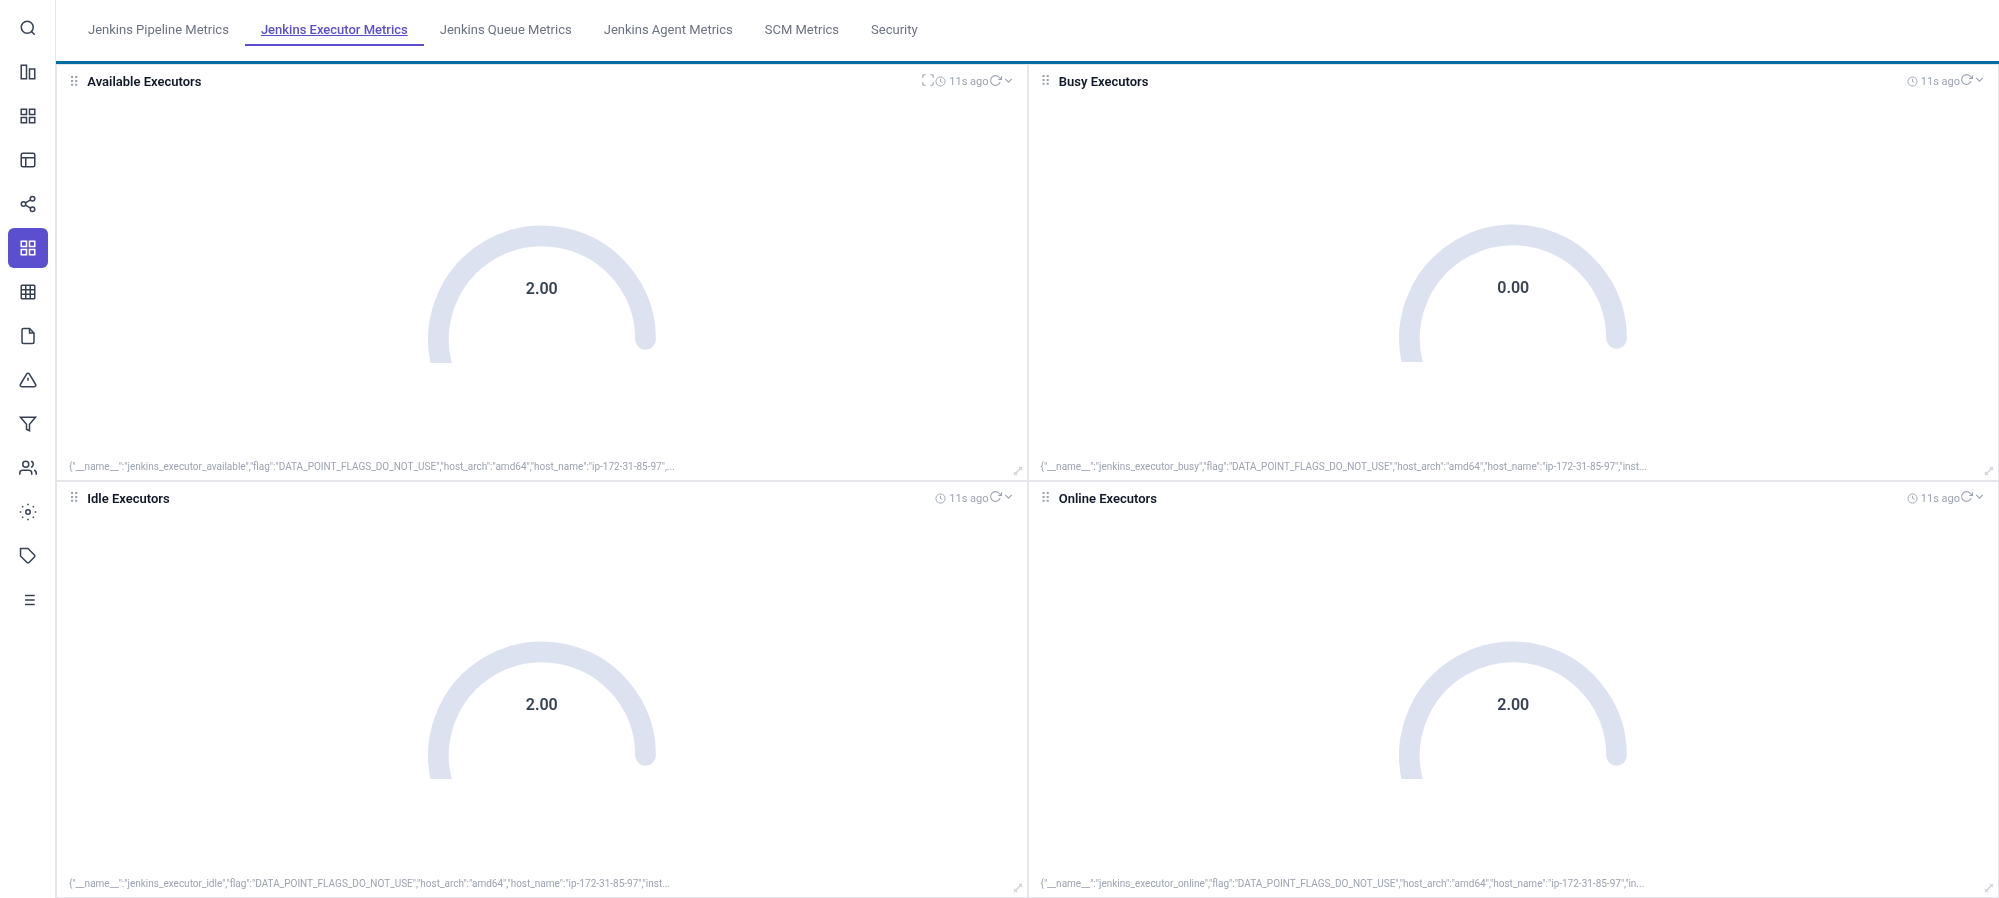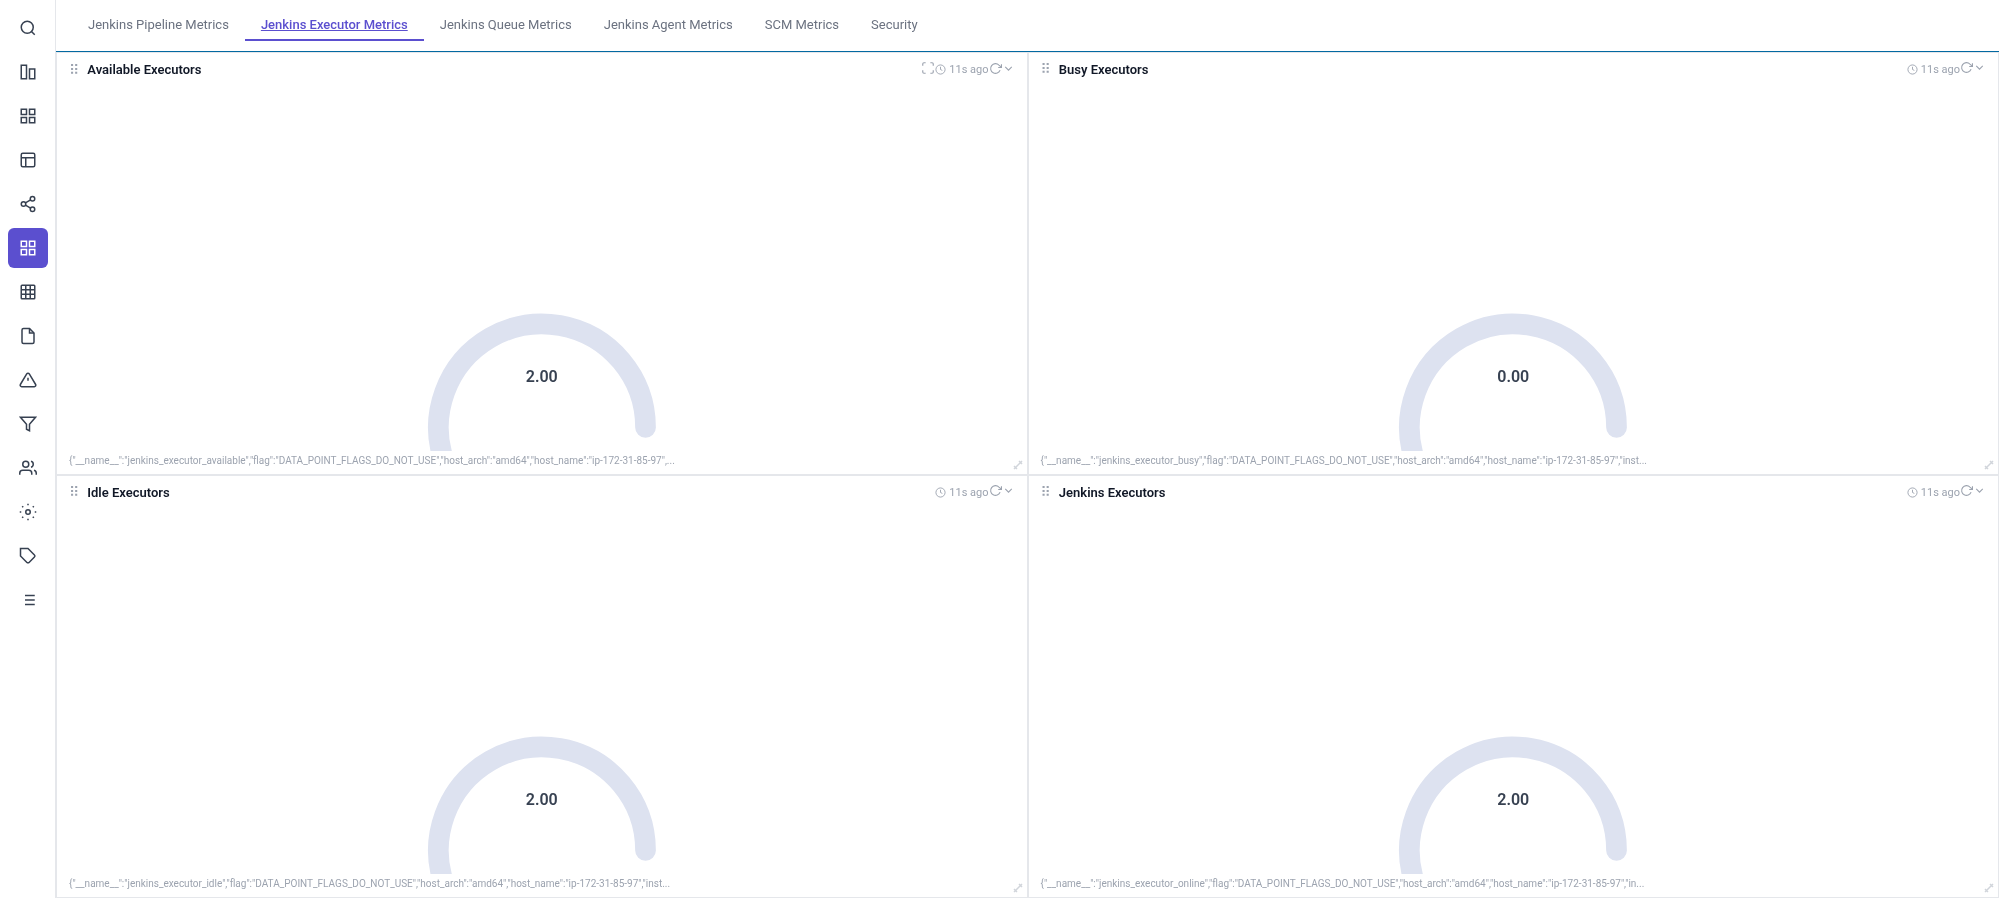--- a/index.html
+++ b/index.html
@@ -44,25 +44,25 @@
       flex: 1;
       display: flex;
       flex-direction: column;
       overflow: hidden;
     }
 
     
     .tabs {
       display: flex;
       align-items: center;
-      border-bottom: 1px solid #0369a1;
+      border-bottom: 3px solid #0369a1;
       padding: 16px 16px;
       gap: 0;
       flex-shrink: 0;
-      height: 52px;
+      height: 64px;
     }
     .tab {
       padding: 14px 16px;
       font-size: 13px;
       color: #6b7280;
       cursor: pointer;
       border-bottom: 2px solid transparent;
       white-space: nowrap;
       height: 100%;
       display: flex;
@@ -140,21 +140,21 @@
       color: #9ca3af;
       display: flex;
       align-items: center;
       gap: 3px;
     }
 
     
     .gauge-container {
       flex: 1;
       display: flex;
-      align-items: flex-end;
+      align-items: center;
       justify-content: center;
       padding: 10px 20px 0;
       position: relative;
     }
 
     .gauge-wrapper {
       position: relative;
       width: 260px;
       height: 160px;
     }
@@ -403,21 +403,21 @@
         </div>
         <div class="panel-footer">{"__name__":"jenkins_executor_idle","flag":"DATA_POINT_FLAGS_DO_NOT_USE","host_arch":"amd64","host_name":"ip-172-31-85-97","inst...</div>
         <div class="resize-handle"><svg width="10" height="10" viewBox="0 0 10 10">
             <path d="M9 1L1 9M6 1l3 3M1 6l3 3" stroke="#d1d5db" stroke-width="1.5"></path>
           </svg></div>
       </div>
       <div class="panel">
         <div class="panel-header">
           <div class="panel-title-group">
             <span class="drag-handle">⠿</span>
-            <span class="panel-title">Jenkins Executors</span>
+            <span class="panel-title">Online Executors</span>
           </div>
           <div class="panel-actions">
             <span class="time-ago"><svg width="11" height="11" viewBox="0 0 24 24" fill="none" stroke="#9ca3af" stroke-width="2">
                 <circle cx="12" cy="12" r="10"></circle>
                 <polyline points="12 6 12 12 16 14"></polyline>
               </svg> 11s ago</span>
             <span class="refresh-icon"><svg width="13" height="13" viewBox="0 0 24 24" fill="none" stroke="currentColor" stroke-width="2">
                 <polyline points="23 4 23 10 17 10"></polyline>
                 <path d="M20.49 15a9 9 0 1 1-2.12-9.36L23 10"></path>
               </svg></span>

